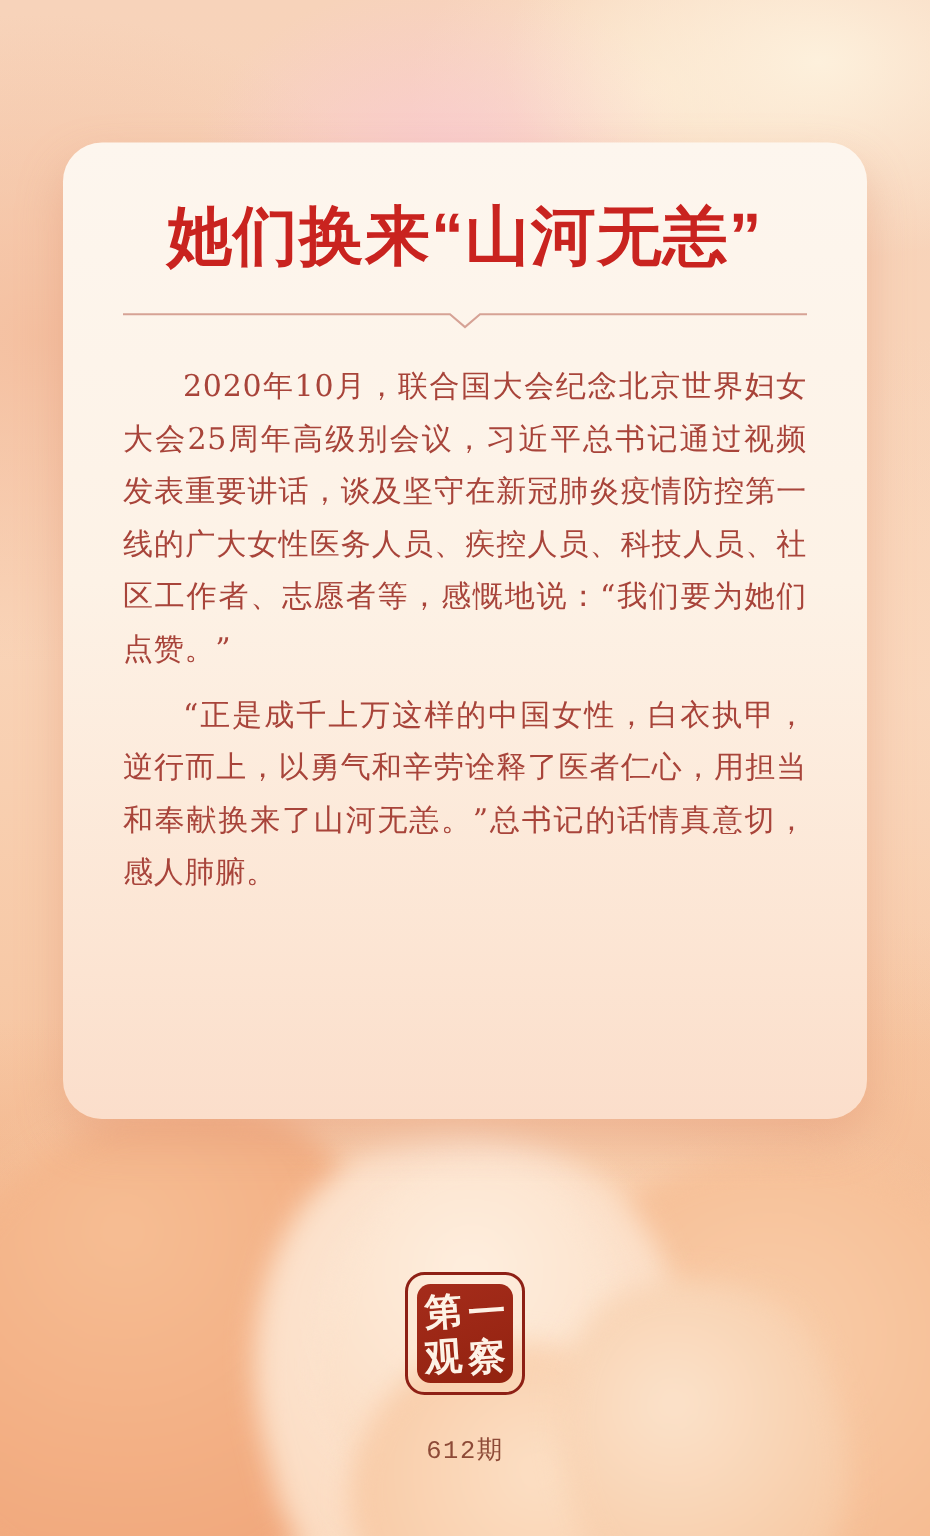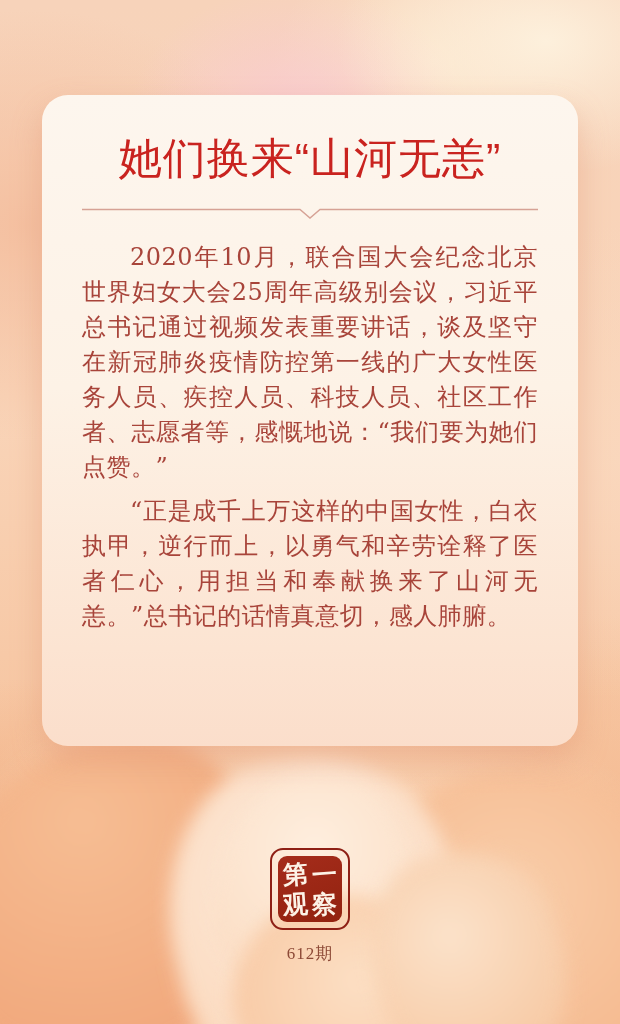--- a/index.html
+++ b/index.html
@@ -53,31 +53,31 @@
     border-radius: 26px;
     background: linear-gradient(180deg, #fdf6ee 0%, #fdf2e6 45%, #fce4d2 85%, #fbdecb 100%);
     box-shadow: 0 14px 30px rgba(222, 146, 112, 0.40);
     padding: 38px 40px 0 40px;
   }
   .card h1 {
     margin-top: 2px;
     text-align: center;
     font-size: 43px;
     line-height: 1.1;
-    font-weight: normal;
+    font-weight: bold;
     letter-spacing: 1px;
     color: #c9231f;
     font-family: "Liberation Sans", sans-serif;
   }
   .divider { margin: 26px 0 20px 0; height: 12px; }
   .divider svg { display: block; width: 100%; height: 12px; }
 
   .body-text p {
     font-family: "DejaVu Serif", "Liberation Serif", serif;
-    font-size: 24px;
+    font-size: 20px;
     line-height: 35px;
     color: #a8443a;
     text-align: justify;
     text-indent: 2em;
     margin-bottom: 9px;
     letter-spacing: 0.5px;
   }
 
   
   .footer {
@@ -104,25 +104,25 @@
   }
   .seal-inner span {
     color: #fdf2e6;
     font-family: "DejaVu Serif", "Liberation Serif", serif;
     font-weight: bold;
     font-size: 25px;
     line-height: 1;
     transform: rotate(-4deg);
   }
   .issue {
-    margin-top: 12px;
+    margin-top: 25px;
     font-size: 17px;
     letter-spacing: 1px;
     color: #8d4a37;
-    font-family: Liberation Serif, serif;
+    font-family: Liberation Mono, monospace;
   }
 </style>
 </head>
 <body>
 
 <div class="bg">
   <div class="petal a"></div>
   <div class="petal c"></div>
   <div class="petal b"></div>
   <div class="petal f"></div>

